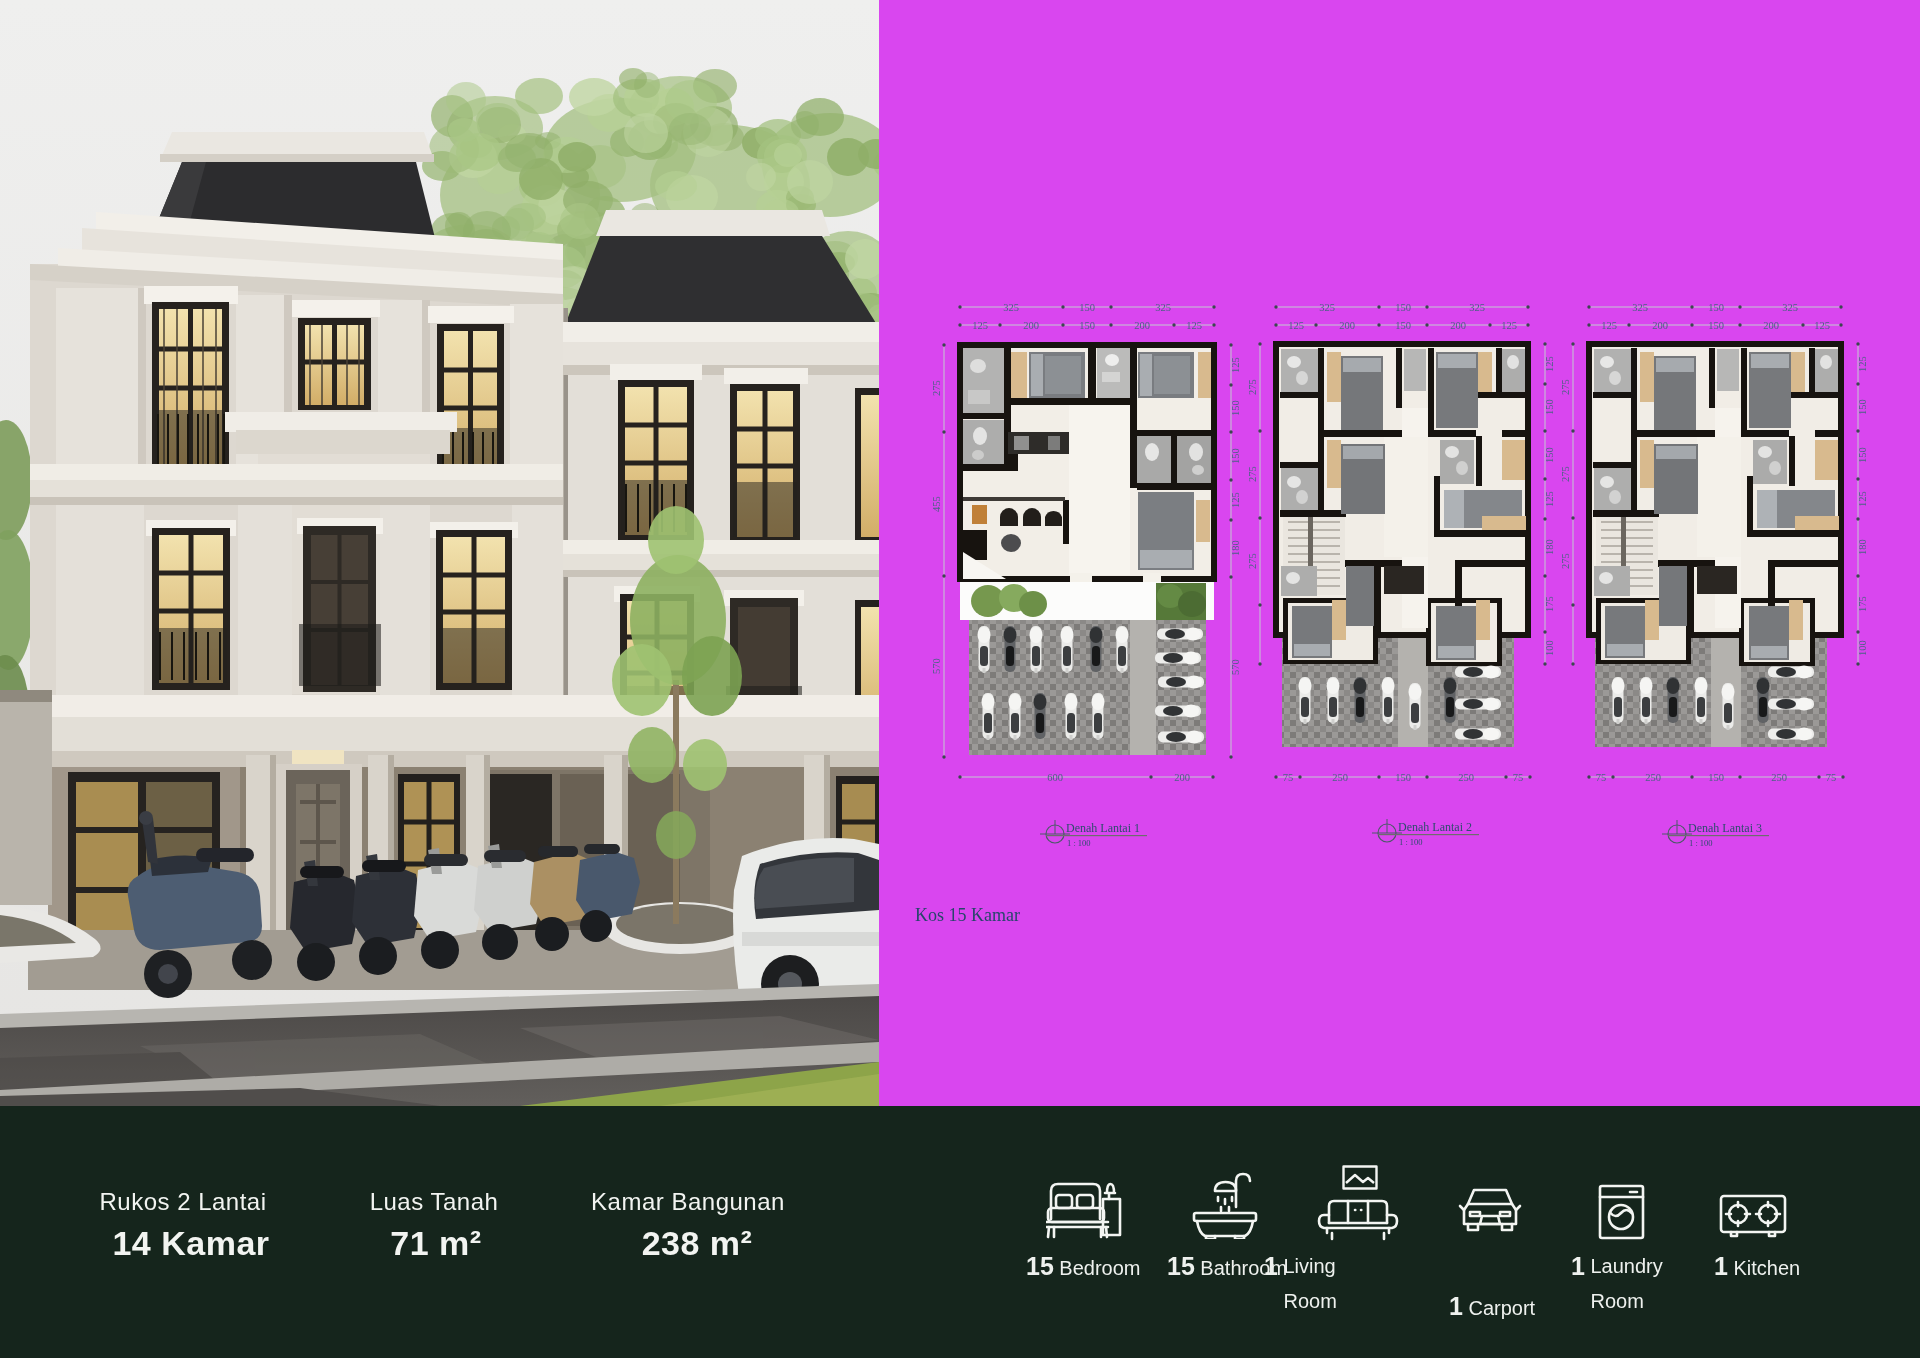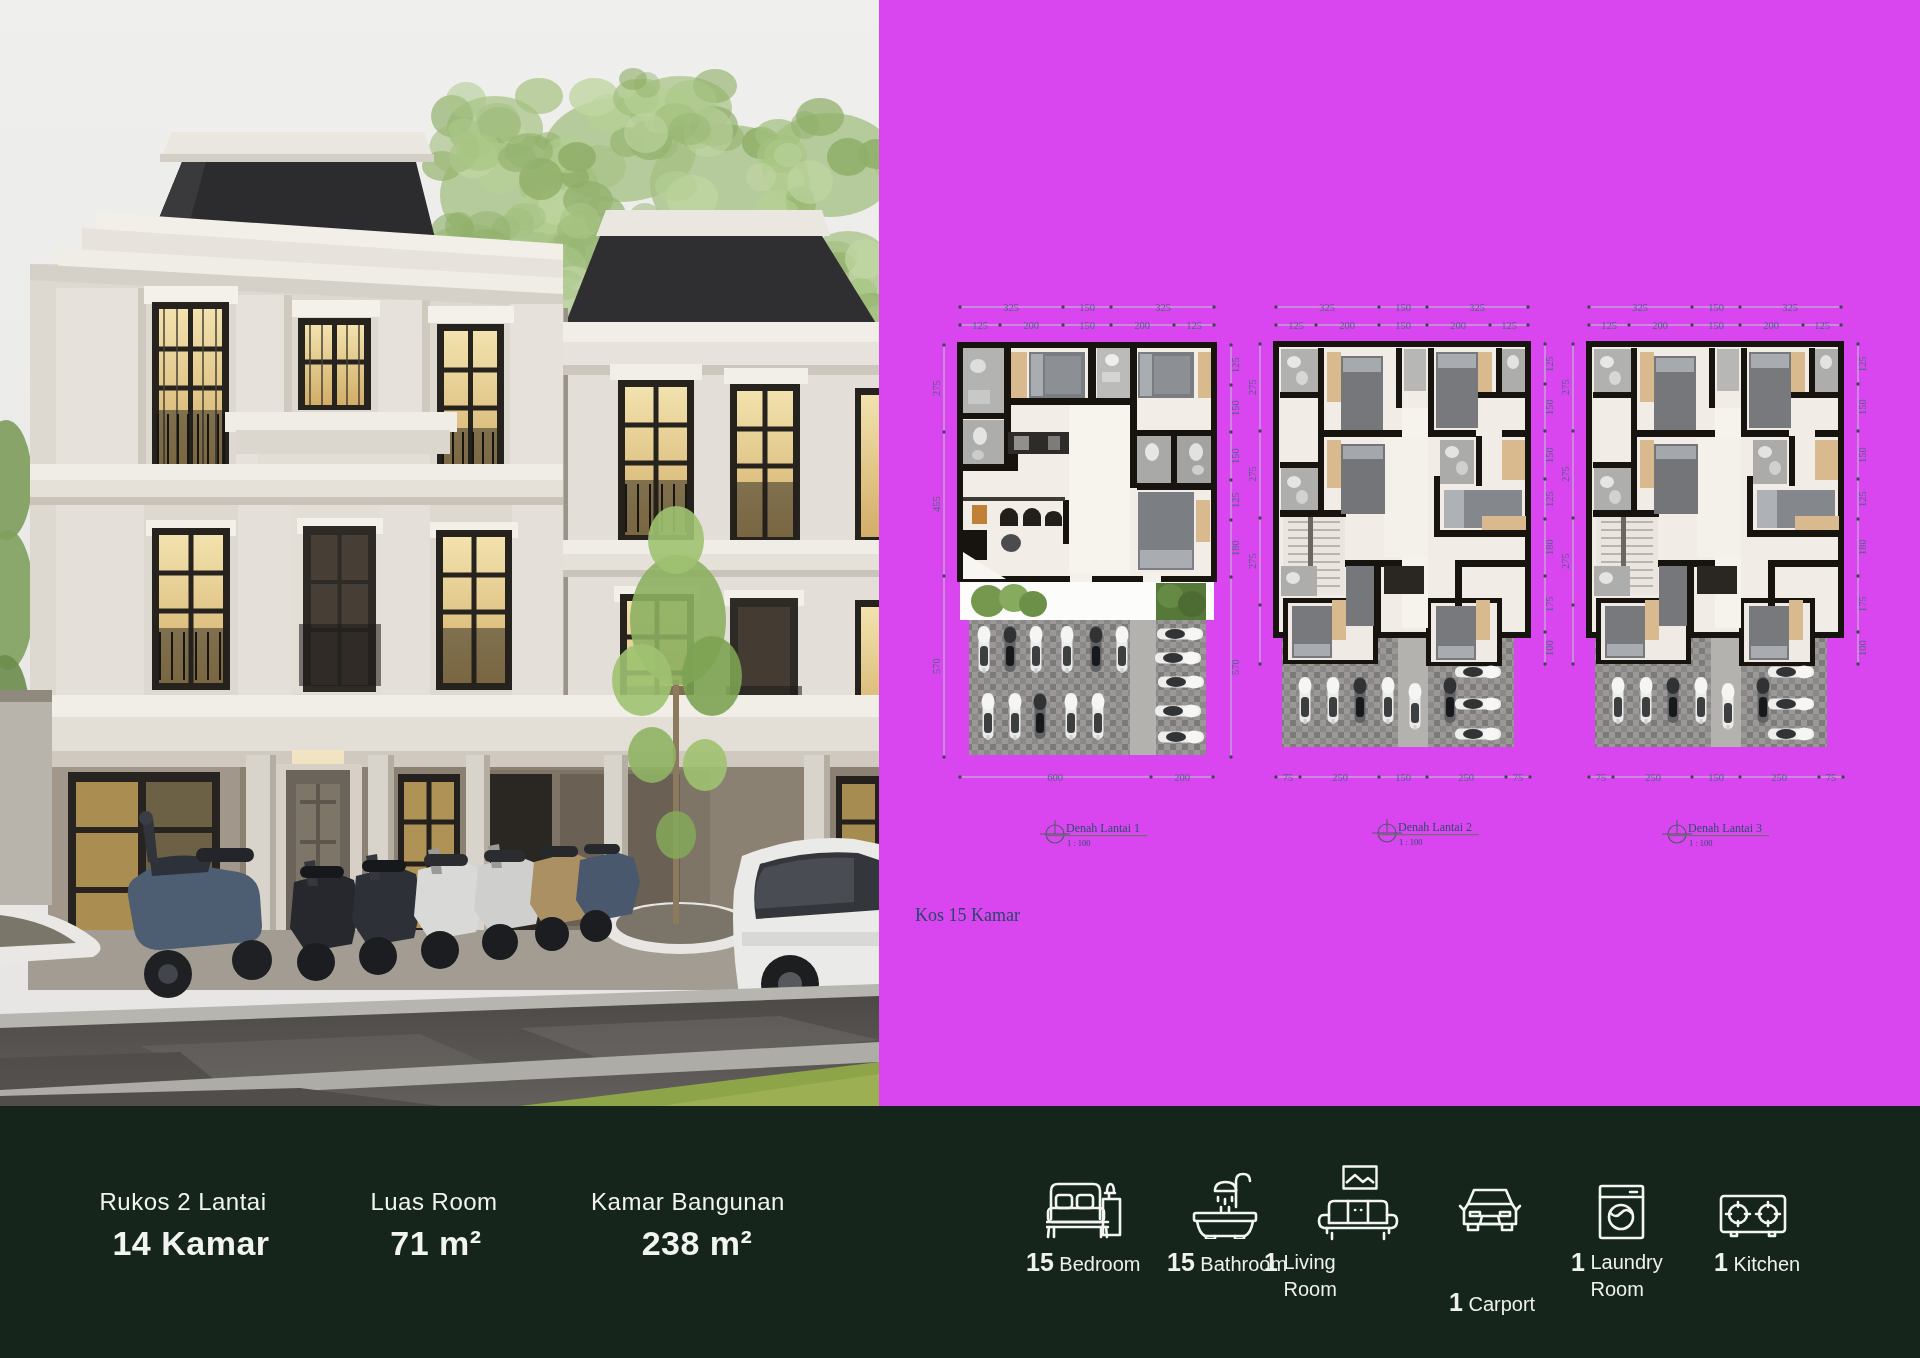--- a/index.html
+++ b/index.html
@@ -5,21 +5,21 @@
   html,body{margin:0;padding:0;background:#ffffff;}
   #page{position:relative;width:1920px;height:1358px;overflow:hidden;background:#d946ef;
         font-family:"Liberation Sans",sans-serif;}
   .abs{position:absolute;}
   #photo{left:0;top:0;}
   #plans{left:880px;top:0;}
   #bar{left:0;top:1106px;width:1920px;height:252px;background:#15251c;}
   .btxt{position:absolute;color:#f2f4f1;white-space:nowrap;}
   .lbl{font-size:24px;font-weight:400;letter-spacing:0.5px;}
   .val{font-size:34px;font-weight:700;letter-spacing:0.5px;}
-  .icap{position:absolute;color:#eef1ee;font-size:20px;line-height:27px;}
+  .icap{position:absolute;color:#eef1ee;font-size:20px;line-height:35px;}
   .icap b{font-size:25px;font-weight:700;}
 </style>
 </head>
 <body>
 <div id="page">
 
   <svg id="photo" class="abs" width="879" height="1106" viewBox="0 0 879 1106">
     <defs>
       <linearGradient id="skyg" x1="0" y1="0" x2="0" y2="1">
         <stop offset="0" stop-color="#efefee"></stop>
@@ -985,21 +985,21 @@
 
     <text x="915" y="921" font-size="18" fill="#27466b">Kos 15 Kamar</text>
   </svg>
 
   <div id="bar" class="abs"></div>
 
   <div class="btxt lbl" style="left:183px;top:1188px;transform:translateX(-50%);">Rukos 2 Lantai</div>
 
   <div class="btxt val" style="left:191px;top:1224px;transform:translateX(-50%);">14 Kamar</div>
 
-  <div class="btxt lbl" style="left:434px;top:1188px;transform:translateX(-50%);">Luas Room</div>
+  <div class="btxt lbl" style="left:434px;top:1188px;transform:translateX(-50%);">Luas Tanah</div>
 
   <div class="btxt val" style="left:436px;top:1224px;transform:translateX(-50%);">71 m²</div>
 
   <div class="btxt lbl" style="left:688px;top:1188px;transform:translateX(-50%);">Kamar Bangunan</div>
 
   <div class="btxt val" style="left:697px;top:1224px;transform:translateX(-50%);text-align:right;">238 m²</div>
 
   <svg class="abs" style="left:1046px;top:1179px;" width="78" height="60" viewBox="0 0 78 60" fill="none" stroke="#f3f5f2" stroke-width="2.6" stroke-linejoin="round" stroke-linecap="round">
     <path d="M5 40 V12 q0 -7 7 -7 H47 q7 0 7 7 V40"></path>
     <rect x="10" y="16" width="16" height="13" rx="3"></rect>

